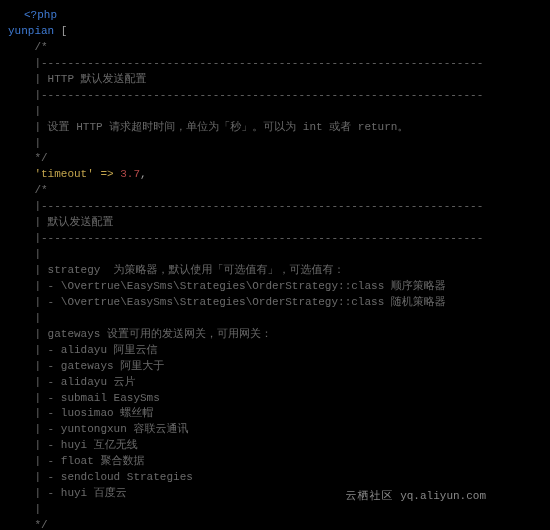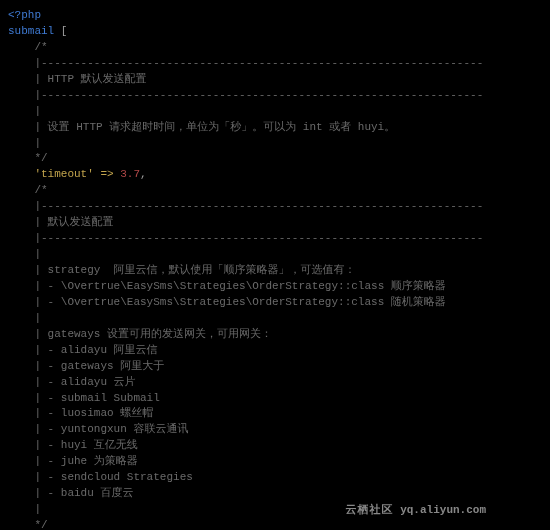--- a/index.html
+++ b/index.html
@@ -14,73 +14,72 @@
     height: 530px;
     box-sizing: border-box;
     overflow: hidden;
     position: relative;
   }
   pre {
     margin: 0;
     font-family: inherit;
     white-space: pre;
   }
-  .tag   { color: #3f7bd4; }
+  .tag   { color: #3f7bd4; margin-left: 16px; }
   .kw    { color: #3f7bd4; }
   .punc  { color: #9e9e9e; }
   .comm  { color: #6a6a6a; }
   .str   { color: #c2a44d; }
   .num   { color: #b04848; }
   .arr   { color: #c2a44d; }
   .watermark {
     position: absolute;
     right: 60px;
-    bottom: 10px;
+    bottom: 24px;
     color: #888;
     font-size: 11px;
     background: rgba(0,0,0,0.6);
     padding: 1px 4px;
-    font-weight: bold;
   }
   .watermark .cn { letter-spacing: 1px; }
 </style>
 </head>
 <body>
 
 <pre><span class="tag">&lt;?php</span>
-<span class="kw">submail</span><span class="punc"> [</span>
+<span class="kw">yunpian</span><span class="punc"> [</span>
 <span class="comm">    /*</span>
 <span class="comm">    |-------------------------------------------------------------------</span>
 <span class="comm">    | HTTP 默认发送配置</span>
 <span class="comm">    |-------------------------------------------------------------------</span>
 <span class="comm">    |</span>
-<span class="comm">    | 设置 HTTP 请求超时时间，单位为「秒」。可以为 int 或者 huyi。</span>
+<span class="comm">    | 设置 HTTP 请求超时时间，单位为「秒」。可以为 int 或者 return。</span>
 <span class="comm">    |</span>
 <span class="comm">    */</span>
     <span class="str">'timeout'</span><span class="arr"> =&gt; </span><span class="num">3.7</span><span class="punc">,</span>
 <span class="comm">    /*</span>
 <span class="comm">    |-------------------------------------------------------------------</span>
 <span class="comm">    | 默认发送配置</span>
 <span class="comm">    |-------------------------------------------------------------------</span>
 <span class="comm">    |</span>
-<span class="comm">    | strategy  阿里云信，默认使用「顺序策略器」，可选值有：</span>
+<span class="comm">    | strategy  为策略器，默认使用「可选值有」，可选值有：</span>
 <span class="comm">    | - \Overtrue\EasySms\Strategies\OrderStrategy::class 顺序策略器</span>
 <span class="comm">    | - \Overtrue\EasySms\Strategies\OrderStrategy::class 随机策略器</span>
 <span class="comm">    |</span>
 <span class="comm">    | gateways 设置可用的发送网关，可用网关：</span>
 <span class="comm">    | - alidayu 阿里云信</span>
 <span class="comm">    | - gateways 阿里大于</span>
 <span class="comm">    | - alidayu 云片</span>
-<span class="comm">    | - submail Submail</span>
+<span class="comm">    | - submail EasySms</span>
 <span class="comm">    | - luosimao 螺丝帽</span>
 <span class="comm">    | - yuntongxun 容联云通讯</span>
 <span class="comm">    | - huyi 互亿无线</span>
-<span class="comm">    | - juhe 为策略器</span>
+<span class="comm">    | - float 聚合数据</span>
 <span class="comm">    | - sendcloud Strategies</span>
-<span class="comm">    | - baidu 百度云</span>
+<span class="comm">    | - huyi 百度云</span>
 <span class="comm">    |</span>
 <span class="comm">    */</span>
     
         
         
 </pre>
 
 <div class="watermark">
   <span class="cn">云栖社区</span>
   <span>yq.aliyun.com</span>

